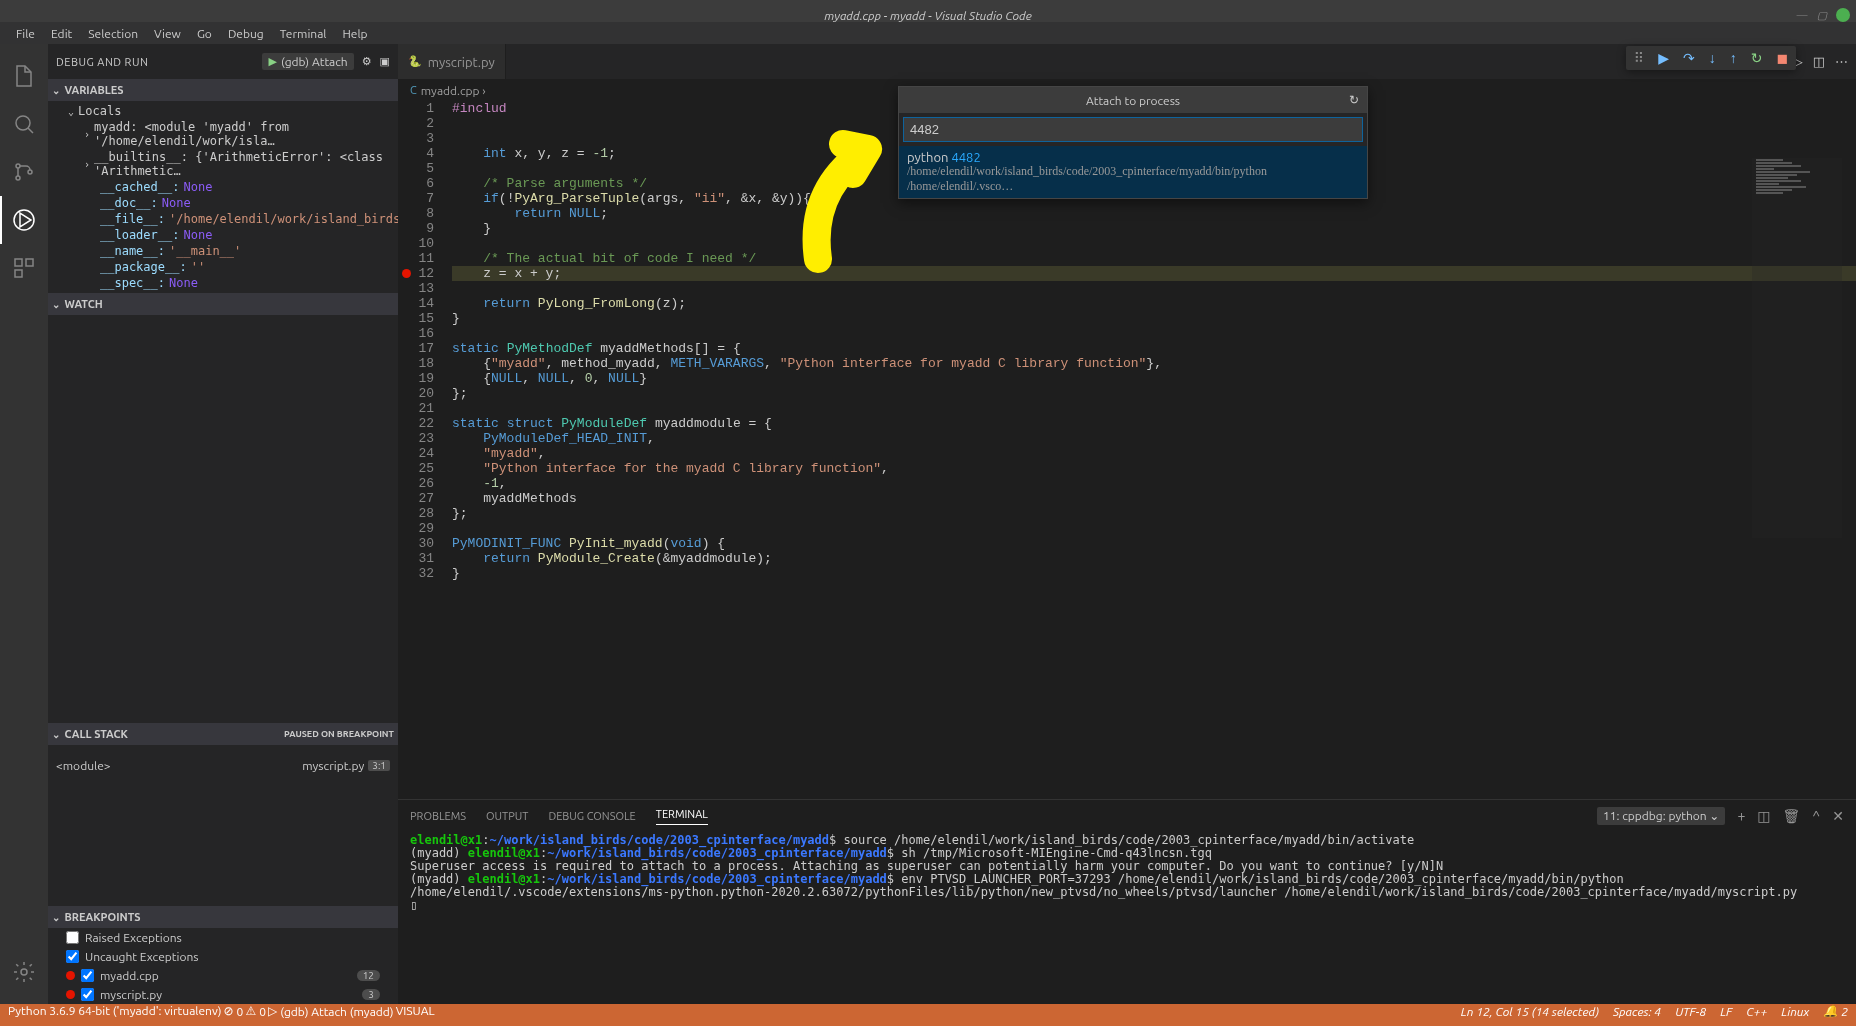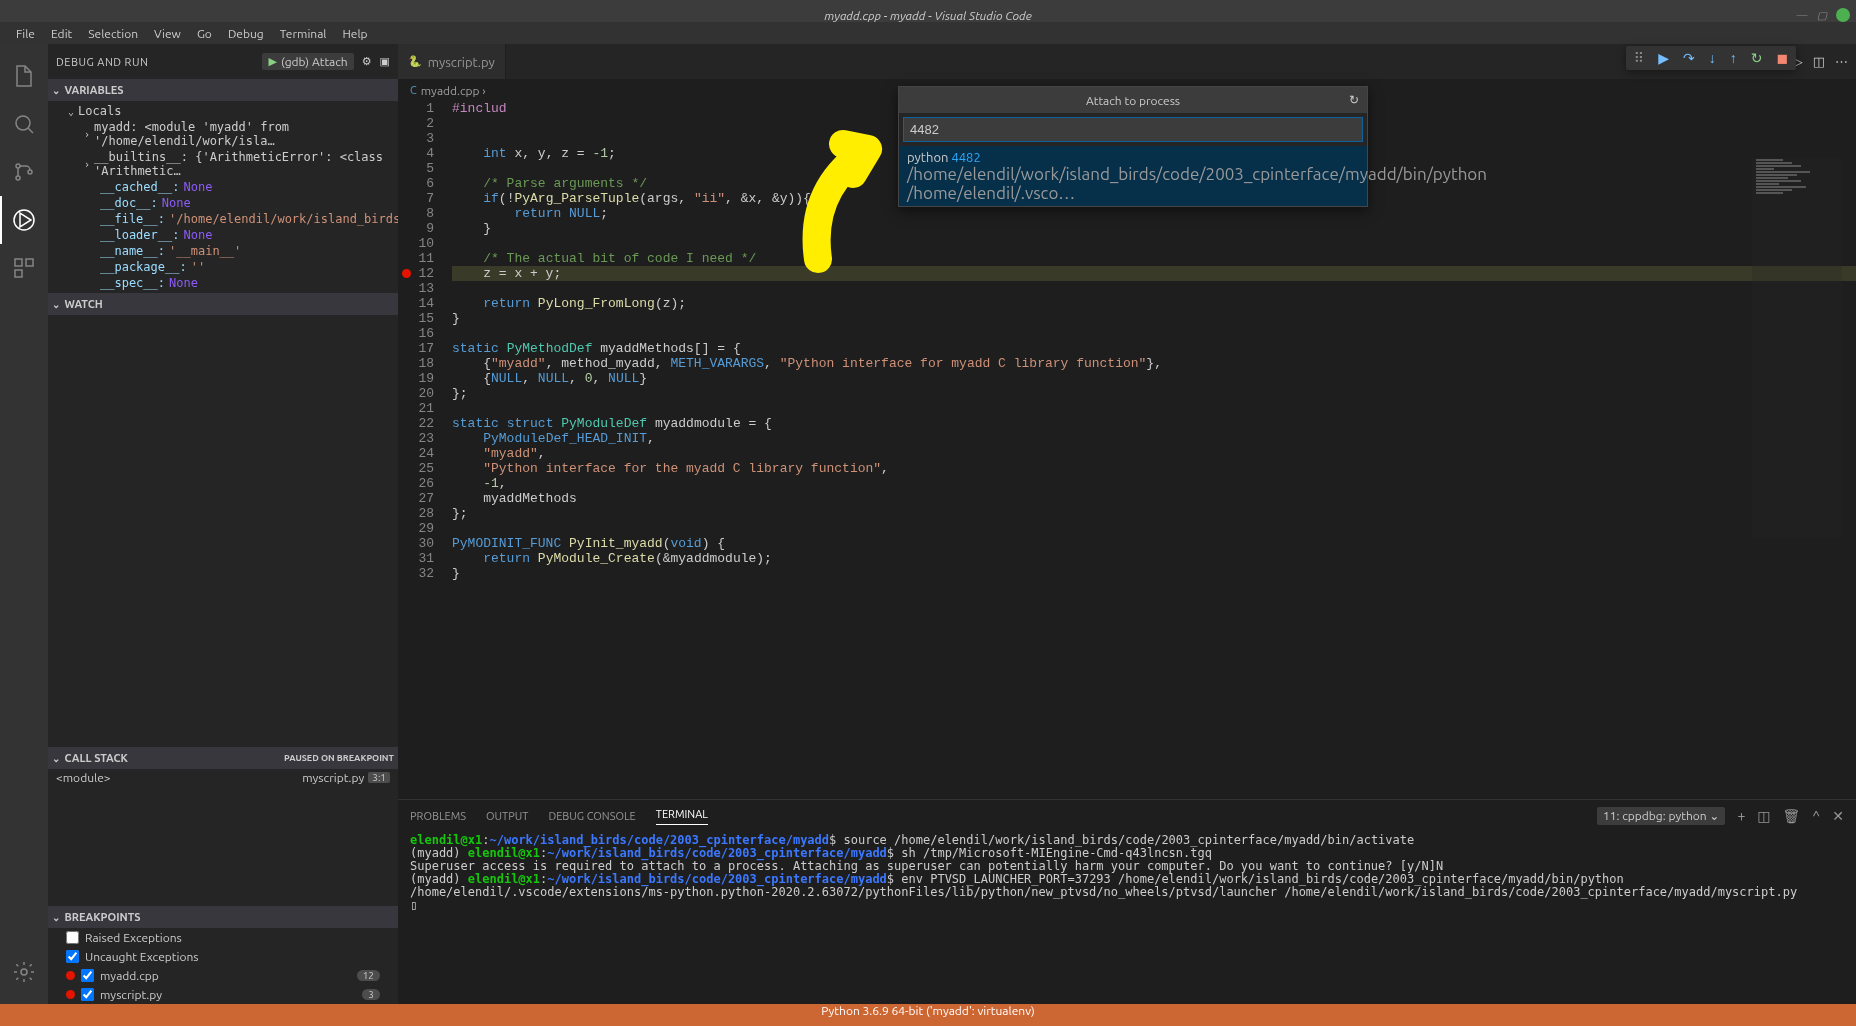--- a/index.html
+++ b/index.html
@@ -236,21 +236,21 @@
   font-size: 13px;
   width: calc(100% - 8px);
   outline: none;
 }
 .qp-item {
   padding: 4px 8px;
   background: #062f4a;
 }
 .qp-item-label { font-size: 13px; color: #cccccc; }
 .qp-item-label .hl { color: #2aaaff; }
-.qp-item-desc { font-size: 17px; color: #999; }
+.qp-item-desc { font-size: 12px; color: #999; font-family: Liberation Serif, serif; }
 .arrow-annotation {
   position: absolute;
   top: 85px;
   left: 400px;
   z-index: 200;
   pointer-events: none;
 }
 .panel {
   height: 205px;
   background: #1e1e1e;
@@ -279,43 +279,42 @@
   line-height: 13px;
   color: #cccccc;
   overflow: hidden;
 }
 .term-prompt { color: #16c60c; font-weight: bold; margin-top: 28px; }
 .term-path { color: #3b78ff; font-weight: bold; }
 .status-bar {
   height: 22px;
   background: #cc6633;
   display: flex;
-  align-items: center;
+  align-items: flex-start;
   font-size: 12px;
   color: #ffffff;
   padding: 0 8px;
-  gap: 20px;
-  flex-direction: column;
+  gap: 2px;
 }
 .status-right { margin-left: auto; display: flex; gap: 14px; font-style: italic; }
 .sb-item { display: flex; align-items: center; gap: 3px; }
 .minimap {
   position: absolute;
   right: 14px;
   top: 57px;
   width: 90px;
   height: 380px;
   background: rgba(40,40,40,0.3);
 }
 .mini-line { height: 2px; margin: 1px 4px; background: #555; }
 .bp-check { display: flex; align-items: center; gap: 6px; padding: 3px 18px; font-size: 12px; }
 .bp-badge { margin-left: auto; background: #4d4d4d; border-radius: 8px; padding: 0 6px; font-size: 10px; }
 .bp-dot-red { width: 9px; height: 9px; background: #e51400; border-radius: 50%; }
 .section-right { margin-left: auto; font-size: 9px; text-transform: uppercase; color: #ccc; font-weight: bold; }
-.callstack-item { padding: 2px 8px; display: flex; font-size: 12px; }
+.callstack-item { padding: 14px 8px; display: flex; font-size: 12px; }
 .cs-right { margin-left: auto; display: flex; gap: 4px; align-items: center; }
 .cs-badge { background: #4d4d4d; border-radius: 2px; padding: 0 4px; font-size: 10px; }
 </style>
 </head>
 <body>
 
 <div class="title-bar">
   <span>myadd.cpp - myadd - Visual Studio Code</span>
   <div class="window-controls">
     <span class="win-btn">—</span>

